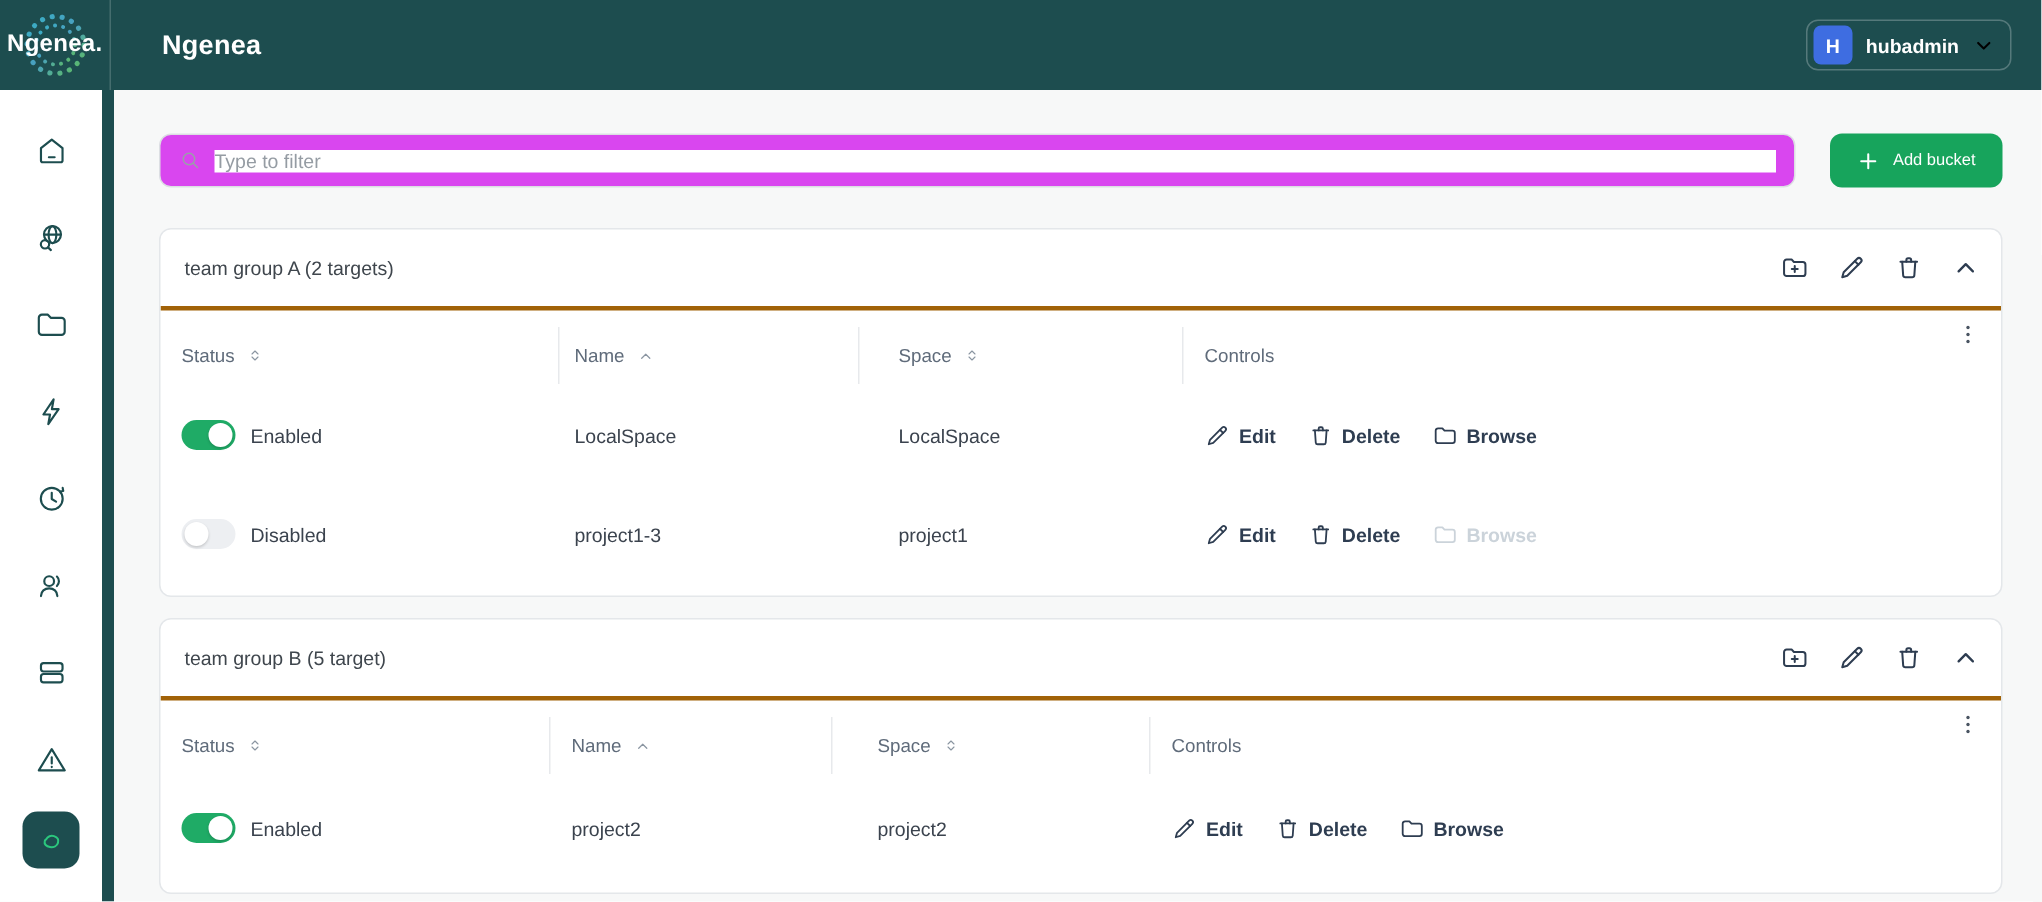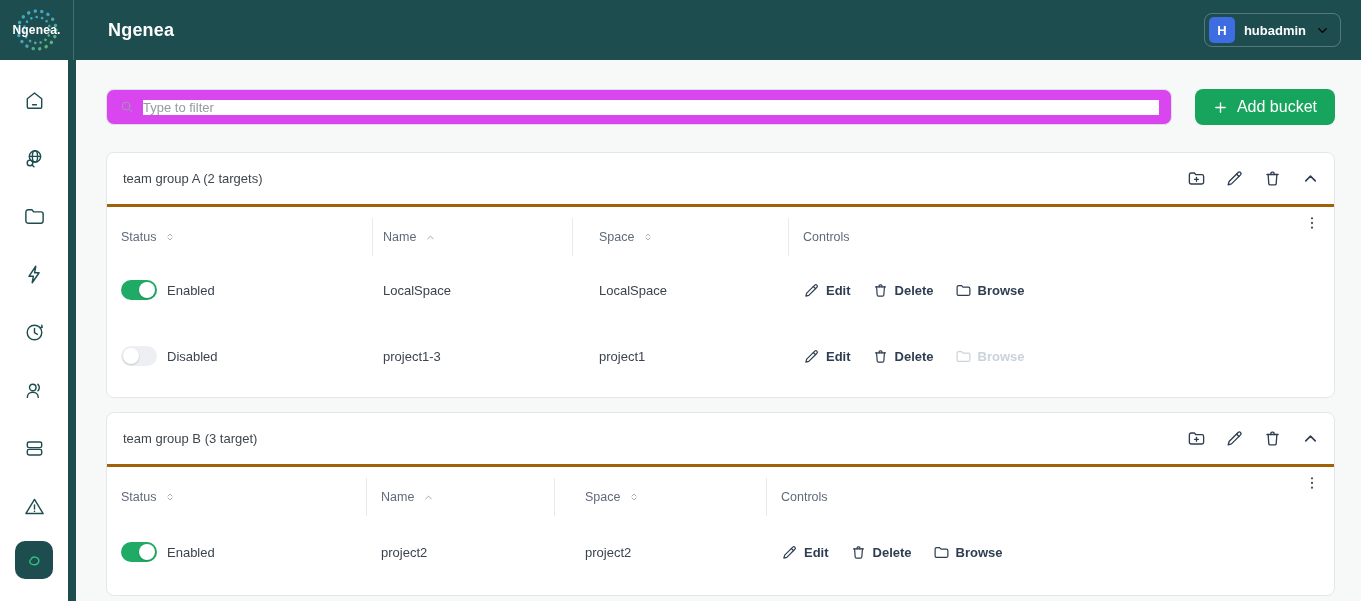--- a/index.html
+++ b/index.html
@@ -4,21 +4,21 @@
 <style>
   * { margin:0; padding:0; box-sizing:border-box; }
   html,body { width:1361px; height:601px; overflow:hidden; background:#fff;
     font-family:"Liberation Sans", sans-serif; }
   button { background:none; border:none; font-family:inherit; cursor:pointer; padding:0; }
 
   
   .topbar { height:60px; background:#1D4D4F; display:flex; align-items:center; position:relative; }
   .logo-block { width:73px; height:60px; display:flex; align-items:center; justify-content:center; position:relative; }
   .logo-text { position:absolute; left:50%; top:50%; transform:translate(-50%,-50%);
-    color:#fff; font-size:12px; font-weight:bold; letter-spacing:.2px; white-space:nowrap; }
+    color:#fff; font-size:16px; font-weight:bold; letter-spacing:.2px; white-space:nowrap; }
   .topbar-divider { width:1px; height:60px; background:rgba(255,255,255,.18); }
   .app-title { color:#fff; font-size:18px; font-weight:bold; margin-left:34px; letter-spacing:.2px; }
   .topbar .spacer { flex:1; }
   .user-chip { display:flex; align-items:center; gap:9px; margin-right:20px; padding:4px 10px 4px 4px;
     border:1px solid rgba(255,255,255,.25); border-radius:8px; height:34px; }
   .avatar { width:26px; height:26px; border-radius:5px; background:#3E6DE1; color:#fff;
     font-size:13px; font-weight:bold; display:flex; align-items:center; justify-content:center; }
   .user-name { color:#fff; font-size:13px; font-weight:bold; }
 
   
@@ -32,21 +32,21 @@
   .active-btn svg { width:22px; height:22px; }
 
   
   .main { flex:1; background:#F7F8F8; padding:29px 26px 0 30px; overflow:hidden; }
   .toolbar-row { display:flex; align-items:center; margin-bottom:27px; }
   .filter-box { flex:1; height:36px; background:#d946ef; border:1px solid #DCDFE3; border-radius:8px;
     display:flex; align-items:center; padding:0 12px; gap:8px; color:#9AA0A8; }
   .filter-box input { border:none; outline:none; flex:1; font-size:13px; font-family:inherit; color:#3B434E; }
   .filter-box input::placeholder { color:#959CA3; }
   .add-btn { margin-left:23px; height:36px; padding:0 18px; background:#17A45C; color:#fff;
-    border-radius:8px; font-size:16px; font-weight:500; display:flex; align-items:center; gap:9px; }
+    border-radius:8px; font-size:11px; font-weight:500; display:flex; align-items:center; gap:9px; }
   .add-btn svg { width:15px; height:15px; }
 
   
   .card { background:#fff; border:1px solid #E4E7EA; border-radius:8px; margin-bottom:14px; overflow:hidden; }
   .card-head { height:54px; display:flex; align-items:center; padding:0 14px 0 16px; border-bottom:3px solid #a16207; }
   .group-title { font-size:13px; color:#3F464D; }
   .head-actions { margin-left:auto; display:flex; align-items:center; gap:19px; color:#2E3D51; }
   .head-actions button { color:#2E3D51; display:flex; align-items:center; }
   .head-actions svg { width:19px; height:19px; }
 
@@ -356,21 +356,21 @@
                 </svg>
               <span>Browse</span>
               </button>
           </div>
         </div>
       </div>
     </section>
 
     <section class="card">
       <header class="card-head">
-        <span class="group-title">team group B (3 target)</span>
+        <span class="group-title">team group B (5 target)</span>
         <div class="head-actions">
           <button>
             <svg class="ic" viewBox="0 0 24 24">
                 <use href="#p-folder-plus"></use>
               </svg>
             </button>
           <button>
             <svg class="ic" viewBox="0 0 24 24">
                 <use href="#p-pencil"></use>
               </svg>

